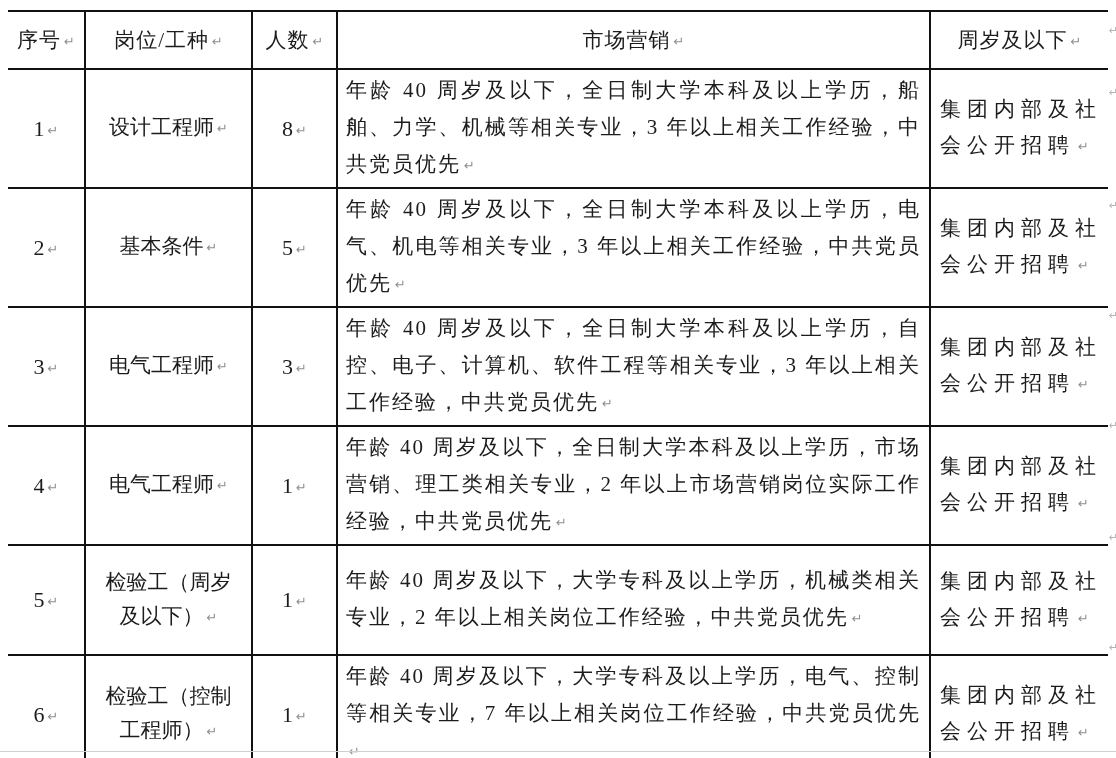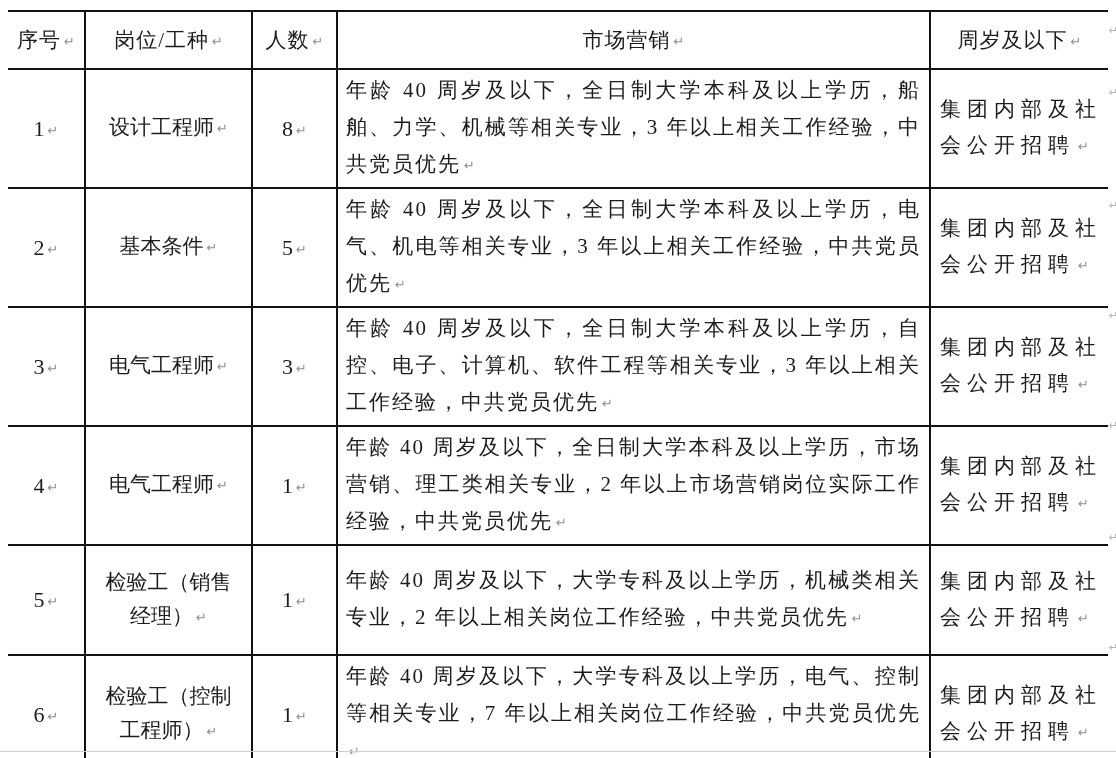--- a/index.html
+++ b/index.html
@@ -108,21 +108,21 @@
       <td class="c-pos"><div class="pos-inner"><span>电气工程师</span><span class="pmark">↵</span></div></td>
       <td class="c-count"><span>1</span><span class="pmark">↵</span></td>
       <td class="c-req"><span>年龄 40 周岁及以下，全日制大学本科及以上学历，市场营销、理工类相关专业，2 年以上市场营销岗位实际工作经验，中共党员优先</span><span class="pmark">↵</span></td>
       <td class="c-src">
             <div class="src-inner"><span>集团内部及社会公开招聘</span><span class="pmark">↵</span></div>
           </td>
     </tr>
 
     <tr class="r5">
       <td class="c-no"><span>5</span><span class="pmark">↵</span></td>
-      <td class="c-pos"><div class="pos-inner"><span>检验工（销售经理）</span><span class="pmark">↵</span></div></td>
+      <td class="c-pos"><div class="pos-inner"><span>检验工（周岁及以下）</span><span class="pmark">↵</span></div></td>
       <td class="c-count"><span>1</span><span class="pmark">↵</span></td>
       <td class="c-req"><span>年龄 40 周岁及以下，大学专科及以上学历，机械类相关专业，2 年以上相关岗位工作经验，中共党员优先</span><span class="pmark">↵</span></td>
       <td class="c-src">
             <div class="src-inner"><span>集团内部及社会公开招聘</span><span class="pmark">↵</span></div>
           </td>
     </tr>
 
     <tr class="r6">
       <td class="c-no"><span>6</span><span class="pmark">↵</span></td>
       <td class="c-pos"><div class="pos-inner"><span>检验工（控制工程师）</span><span class="pmark">↵</span></div></td>

